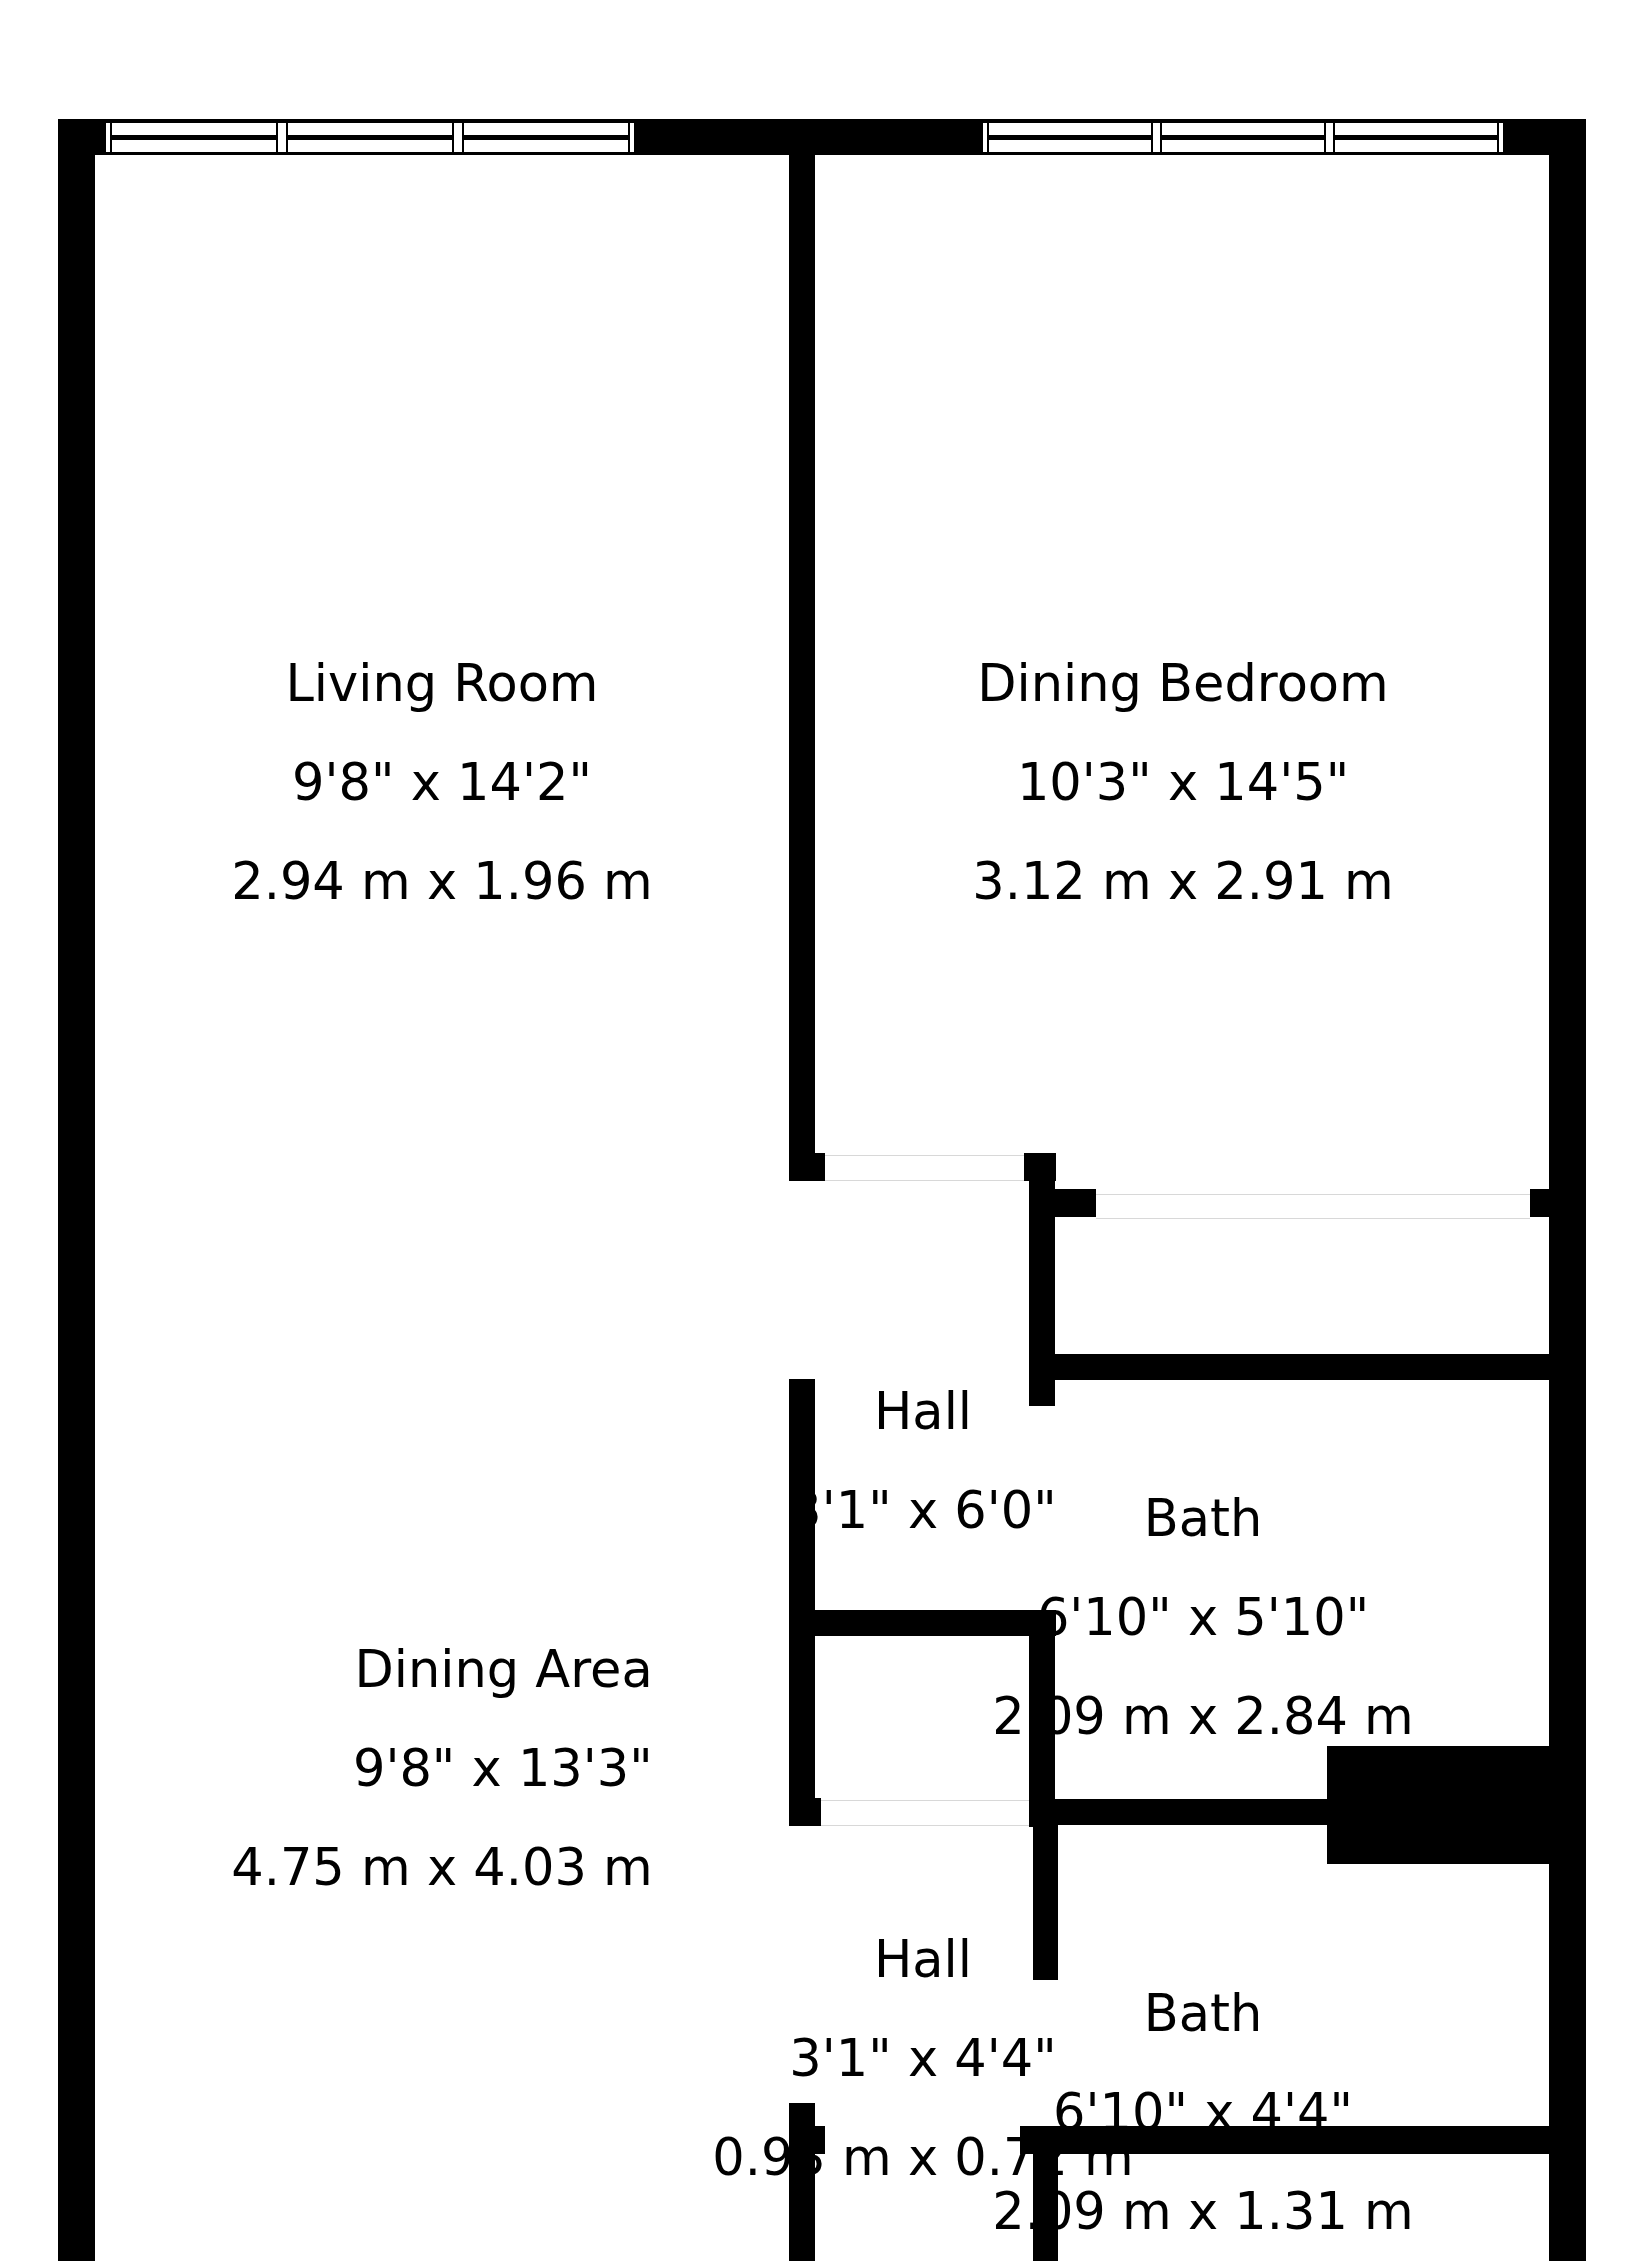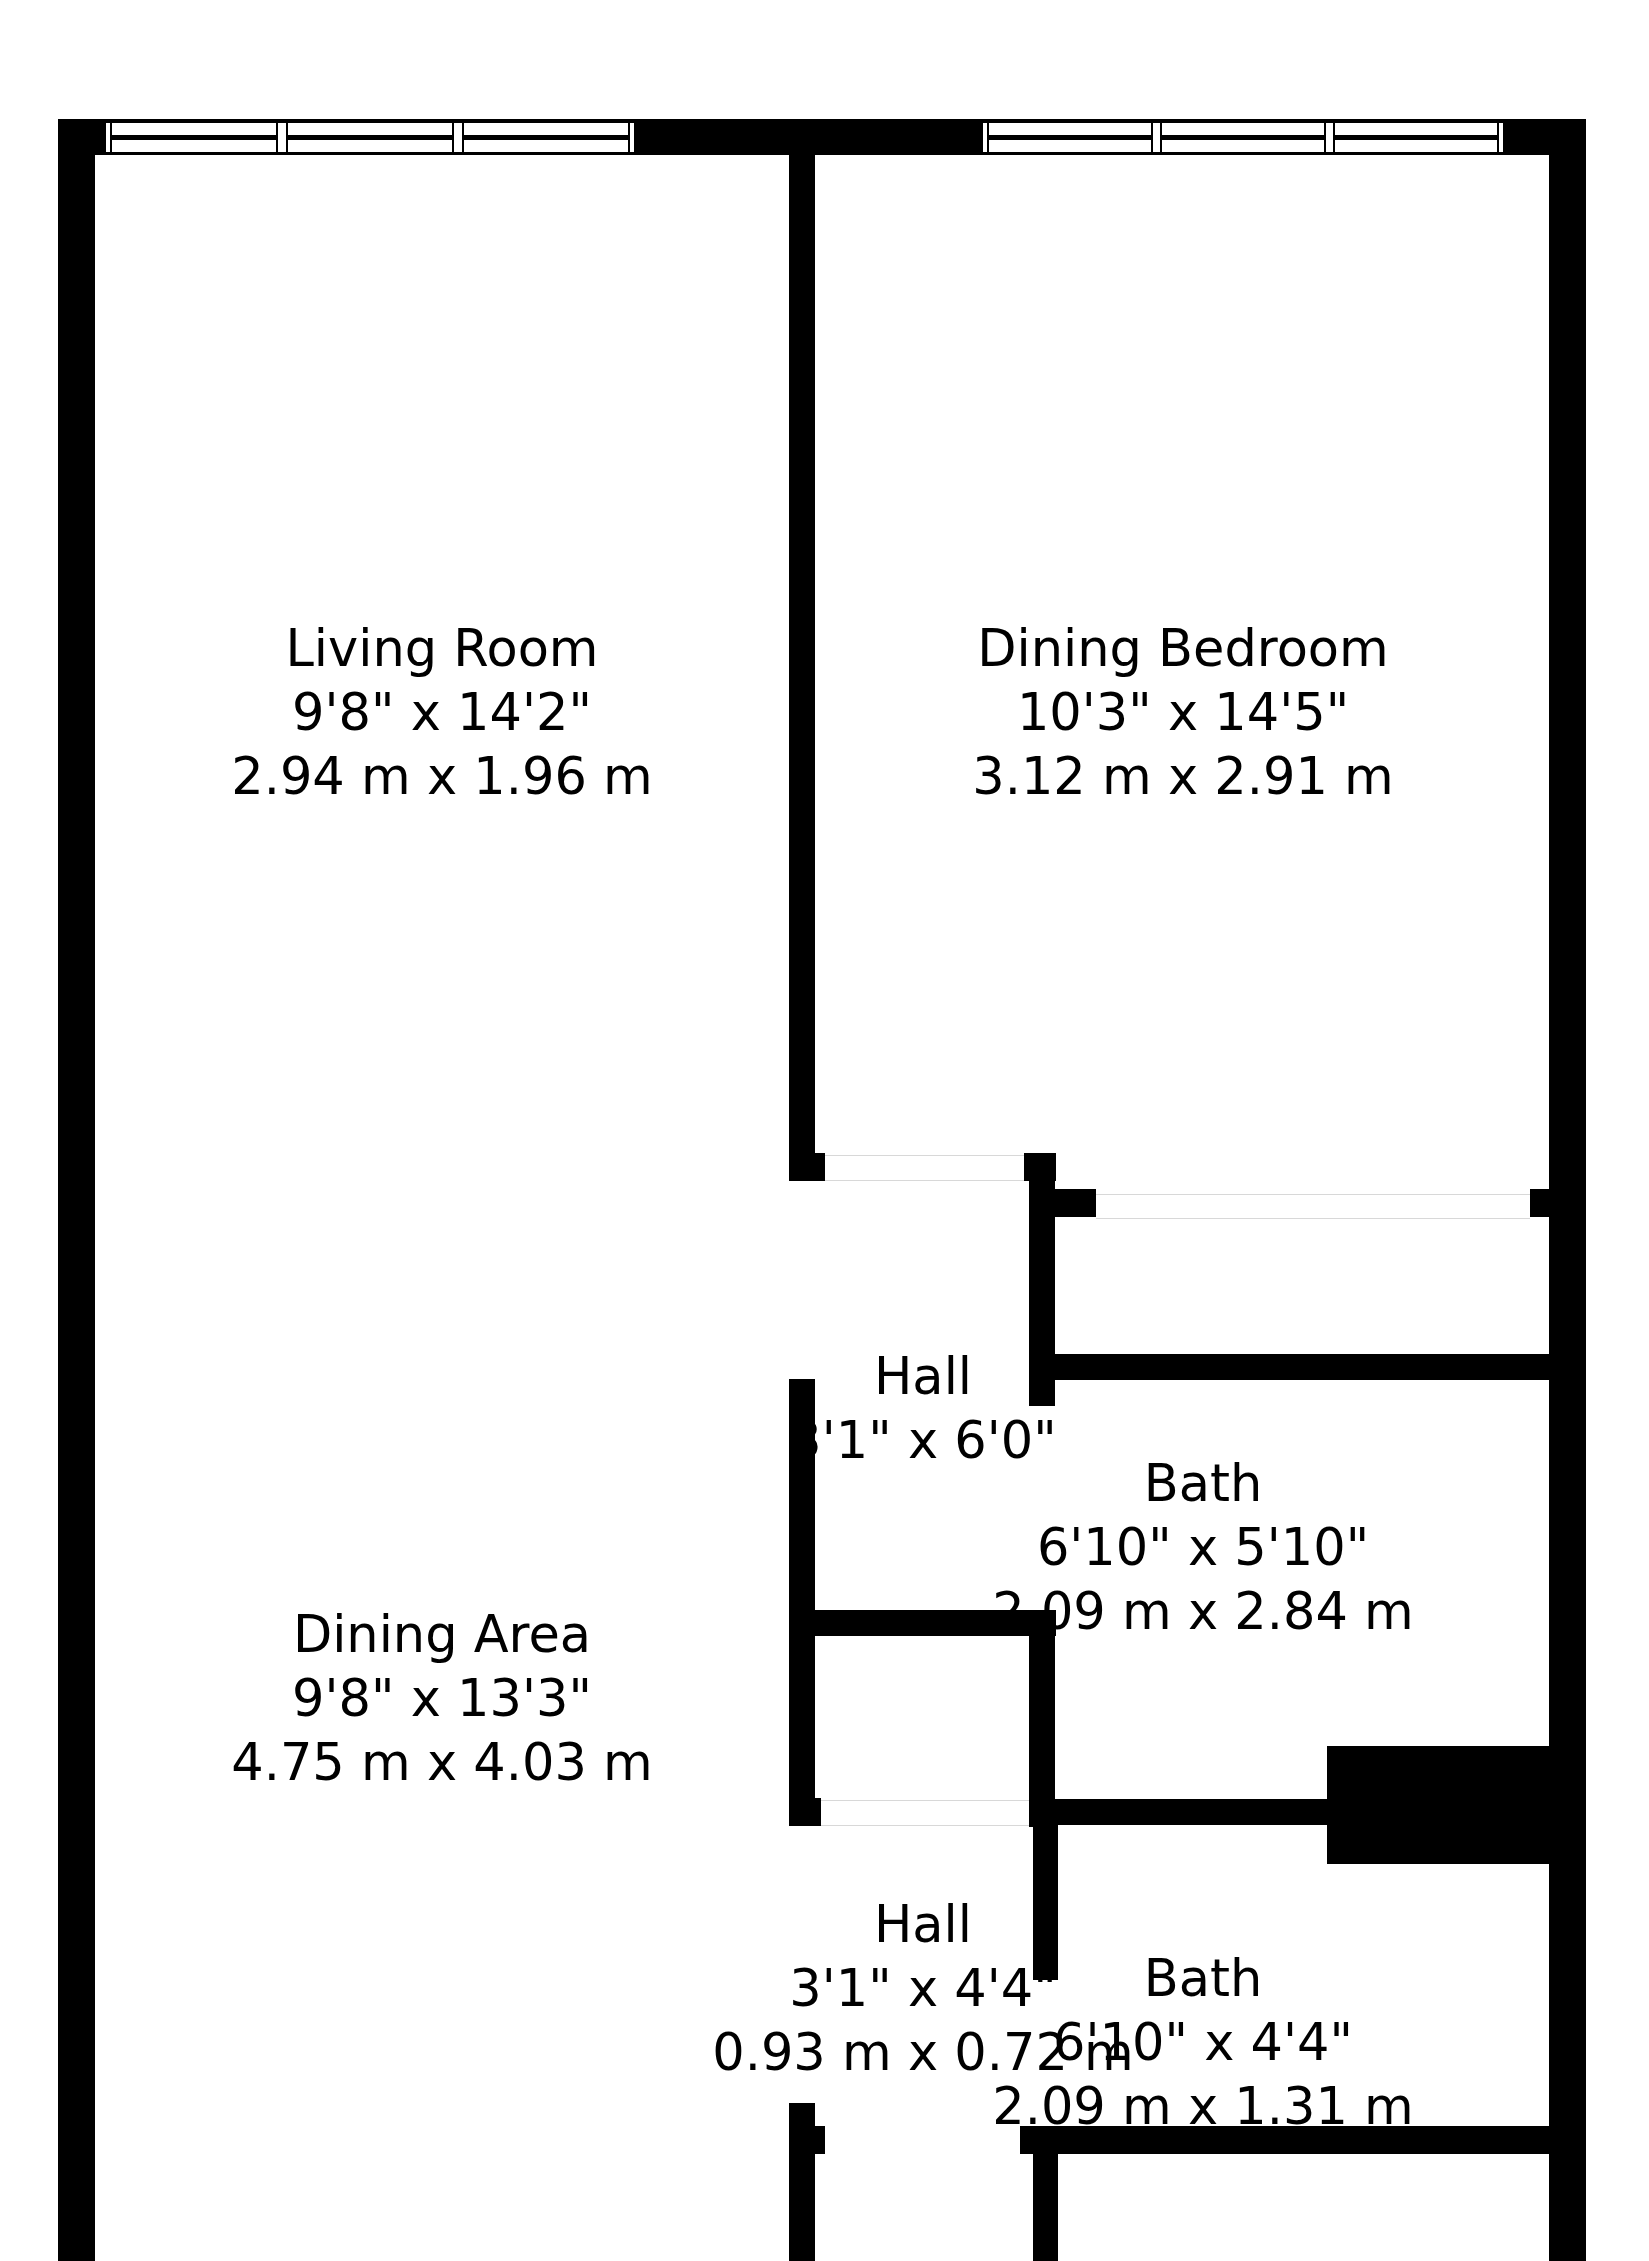--- a/index.html
+++ b/index.html
@@ -4,21 +4,21 @@
 <style>
   html, body { margin:0; padding:0; background:#ffffff; }
   body { width:1650px; height:3126px; position:relative; overflow:hidden; font-family:"DejaVu Sans", sans-serif; }
   .plan { position:absolute; left:0; top:0; width:1650px; height:3126px; }
   .wall { position:absolute; background:#000; }
   .opening { position:absolute; background:#fff; border-top:1.4px solid #d8d8d8; border-bottom:1.4px solid #d8d8d8; }
   .window { position:absolute; background:#fff; border:3.6px solid #000; box-sizing:border-box; display:flex; }
   .pane { flex:1; position:relative; border-left:2.7px solid #000; border-right:2.7px solid #000; margin:0 3.6px; }
   .pane::after { content:""; position:absolute; left:0; right:0; top:50%; height:4.5px; margin-top:-2.3px; background:#000; }
   .label { position:absolute; text-align:center; color:#000; font-size:51px; line-height:64px; transform:translateX(-50%); white-space:nowrap; }
-  .label div { white-space:nowrap; }
+  .label div { white-space:nowrap;margin-top:35px; }
 </style>
 </head>
 <body>
 
 <div class="plan">
 
   <div class="wall" style="left:58px;top:119px;width:37px;height:2938px;"></div>
   <div class="wall" style="left:1549px;top:119px;width:37px;height:2938px;"></div>
   <div class="wall" style="left:58px;top:119px;width:1528px;height:36px;"></div>
 
@@ -76,21 +76,21 @@
   </div>
   <div class="label" style="left:923px;top:1345px;">
     <div>Hall</div>
     <div>3'1" x 6'0"</div>
   </div>
   <div class="label" style="left:1203px;top:1452px;">
     <div>Bath</div>
     <div>6'10" x 5'10"</div>
     <div>2.09 m x 2.84 m</div>
   </div>
-  <div class="label" style="left:442px;top:1603px;">
+  <div class="label" style="left:442px;top:1603px;text-align:right;">
     <div>Dining Area</div>
     <div>9'8" x 13'3"</div>
     <div>4.75 m x 4.03 m</div>
   </div>
   <div class="label" style="left:923px;top:1893px;">
     <div>Hall</div>
     <div>3'1" x 4'4"</div>
     <div>0.93 m x 0.72 m</div>
   </div>
   <div class="label" style="left:1203px;top:1947px;">

